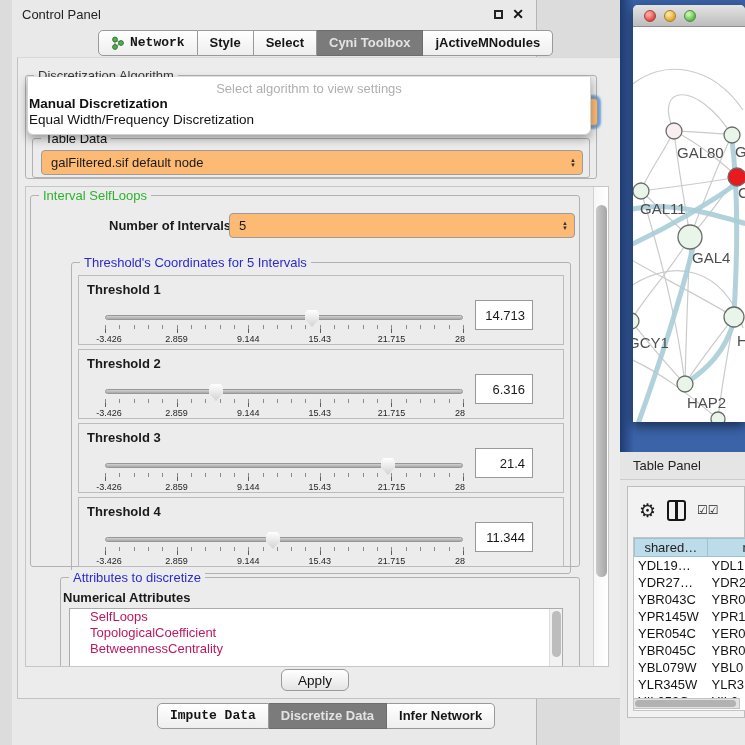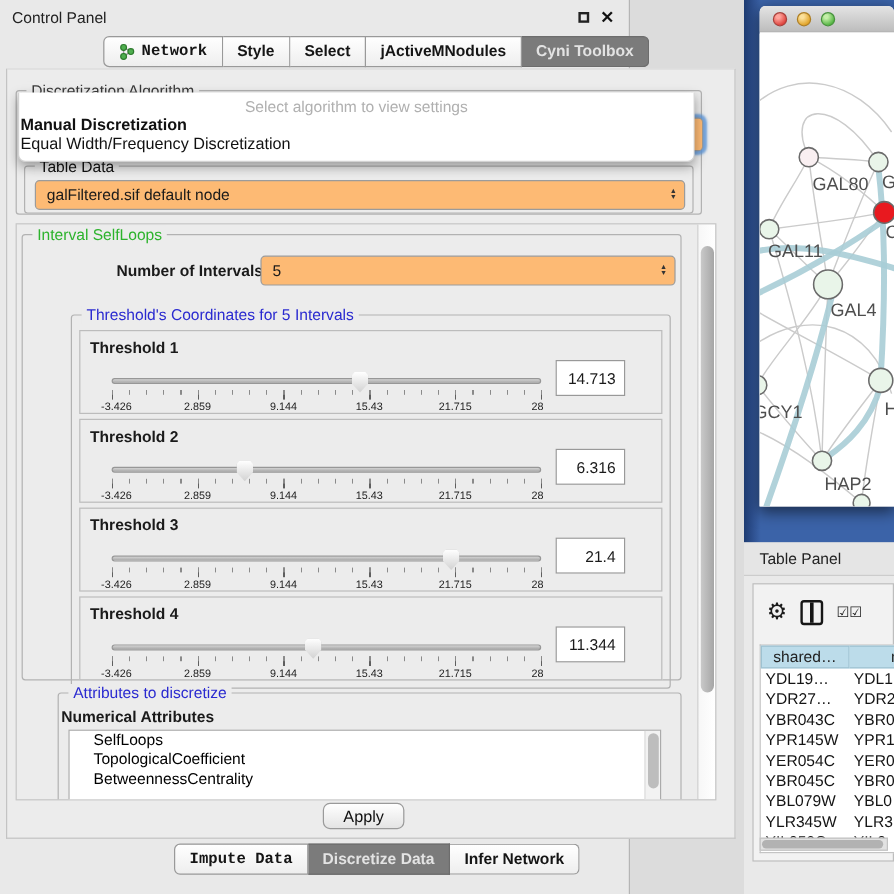--- a/index.html
+++ b/index.html
@@ -1,20 +1,20 @@
 <!DOCTYPE html>
 <html><head>
 <meta charset="utf-8">
 <style>
   * { margin:0; padding:0; box-sizing:border-box; }
   html,body { width:745px; height:745px; overflow:hidden; }
   body { position:relative; background:#dcdcdc; font-family:"Liberation Sans", sans-serif; font-size:13px; color:#1a1a1a; }
 
   
-  .control-panel { position:absolute; left:0; top:0; width:525px; height:745px; background:#e9e9e9; border-right:1px solid #b5b5b5; }
+  .control-panel { position:absolute; left:12px; top:0; width:525px; height:745px; background:#e9e9e9; border-right:1px solid #b5b5b5; }
   .cp-titlebar { position:absolute; left:0; top:0; width:100%; height:28px; display:flex; align-items:center; justify-content:space-between; padding:0 12px 0 10px; }
   .cp-title { font-size:13px; color:#222; }
   .winbtns { display:flex; align-items:center; gap:9px; }
   .floatbtn { width:9px; height:9px; border:2px solid #222; display:inline-block; }
   .closebtn { font-weight:bold; font-size:14px; color:#111; line-height:10px; }
 
   .tabbar { position:absolute; display:flex; z-index:5; }
   .tab { background:linear-gradient(#ffffff,#eeeeee); border:1px solid #999; border-left:none; padding:4px 12px 5px; font-weight:bold; font-size:13px; color:#151515; display:flex; align-items:center; gap:5px; white-space:nowrap; }
   .tab:first-child { border-left:1px solid #999; border-radius:5px 0 0 5px;font-family:Liberation Mono, monospace; }
   .tab:last-child { border-radius:0 5px 5px 0; }
@@ -59,21 +59,21 @@
   .ticks { position:absolute; left:0; top:15px; width:359px; height:8px;
     background-image:repeating-linear-gradient(to right,#8a8a8a 0 1px,transparent 1px 14.32px),repeating-linear-gradient(to right,#5e5e5e 0 1px,transparent 1px 71.6px);
     background-size:100% 4px,100% 8px; background-repeat:no-repeat; }
   .scale { position:absolute; left:0; top:24px; width:359px; height:11px; font-size:9px; font-weight:normal; color:#1d1d1d; }
   .scale span { position:absolute; transform:translateX(-50%); white-space:nowrap; }
   .valuebox { position:absolute; left:396px; top:24px; width:58px; height:30px; background:#fff; border:1px solid #999; display:flex; align-items:center; justify-content:flex-end; padding-right:7px; font-size:13px; }
 
   .attr-group { left:34px; top:390px; width:520px; height:110px; }
   .attr-heading { position:absolute; left:2px; top:12px; font-weight:bold; }
   .listbox { position:absolute; left:8px; top:30px; width:494px; height:60px; background:#fff; border:1px solid #ababab; overflow:hidden; }
-  .list-item { padding-left:20px; height:16px; font-size:13px; line-height:16px; color:#000000; }
+  .list-item { padding-left:20px; height:16px; font-size:13px; line-height:16px; color:#be185d; }
   .list-vscroll { position:absolute; right:0; top:0; width:13px; height:100%; background:#f2f2f2; border-left:1px solid #ddd; }
   .list-vthumb { position:absolute; left:2px; top:2px; width:9px; height:46px; border-radius:5px; background:#bdbdbd; }
 
   .apply-btn { position:absolute; left:263px; top:611px; width:68px; height:22px; border-radius:6px; background:linear-gradient(#ffffff,#e4e4e4); border:1px solid #9a9a9a; display:flex; align-items:center; justify-content:center; font-size:13.5px; color:#111; }
 
   
   .right { position:absolute; left:620px; top:0; width:125px; height:745px; }
   .desktop { position:absolute; left:0; top:0; width:125px; height:452px; background:linear-gradient(to right,#1e3c72 0px,#2d4f8e 7px,#3b63a8 14px,#3b63a8 100%); }
   .netwin { position:absolute; left:13px; top:5px; width:112px; height:417px; background:#fff; border-radius:5px 5px 0 0; box-shadow:0 4px 12px rgba(0,0,0,.55); }
   .nettitle { height:22px; background:linear-gradient(#e4e4e4,#bdbdbd); border-bottom:1px solid #8e8e8e; border-radius:5px 5px 0 0; display:flex; align-items:center; padding-left:11px; gap:8px; }
@@ -129,25 +129,25 @@
         <circle cx="10" cy="7" r="2.4" fill="#4fae4f" stroke="#2d7a2d"></circle>
       </svg>
       <span>Network</span>
     </div>
     <div class="tab">
         <span>Style</span>
       </div>
     <div class="tab">
         <span>Select</span>
       </div>
-    <div class="tab">
-        <span>jActiveMNodules</span>
-      </div>
     <div class="tab selected">
         <span>Cyni Toolbox</span>
+      </div>
+    <div class="tab">
+        <span>jActiveMNodules</span>
       </div>
   </div>
 
   <div class="main-panel">
 
     <div class="group disc-group">
       <span class="gtitle t-dark">Discretization Algorithm</span>
       <div class="combo focus-ring algo-combo">
         <span class="stepper">▲<br>▼</span>
       </div>

